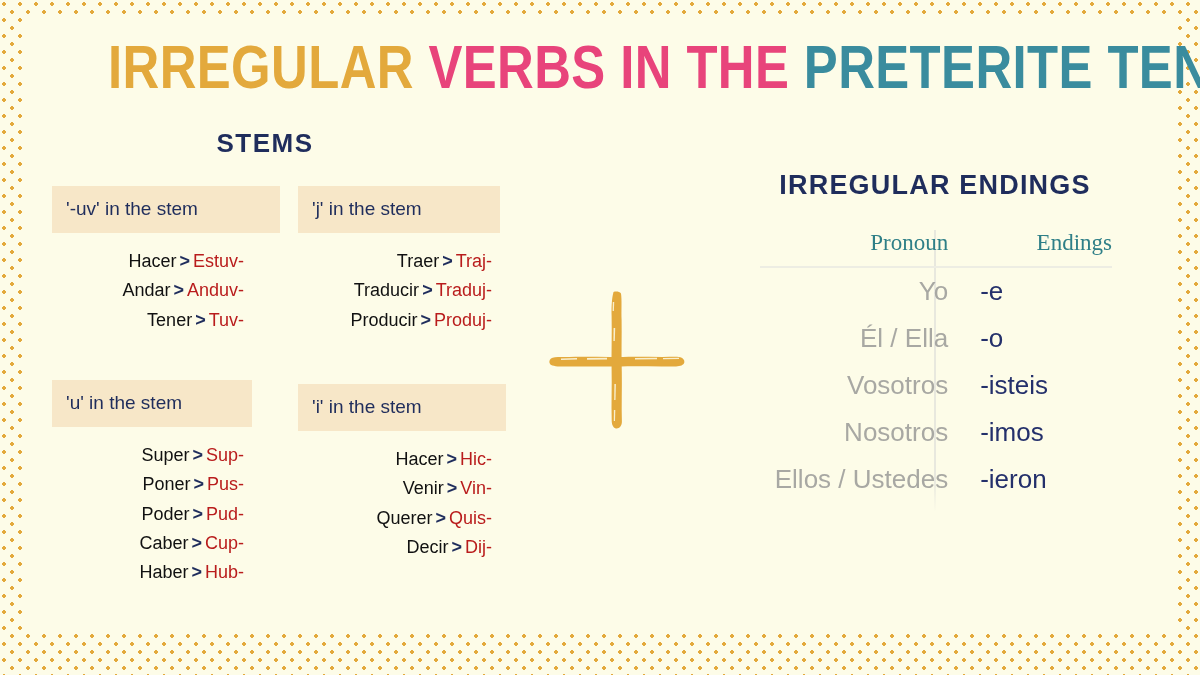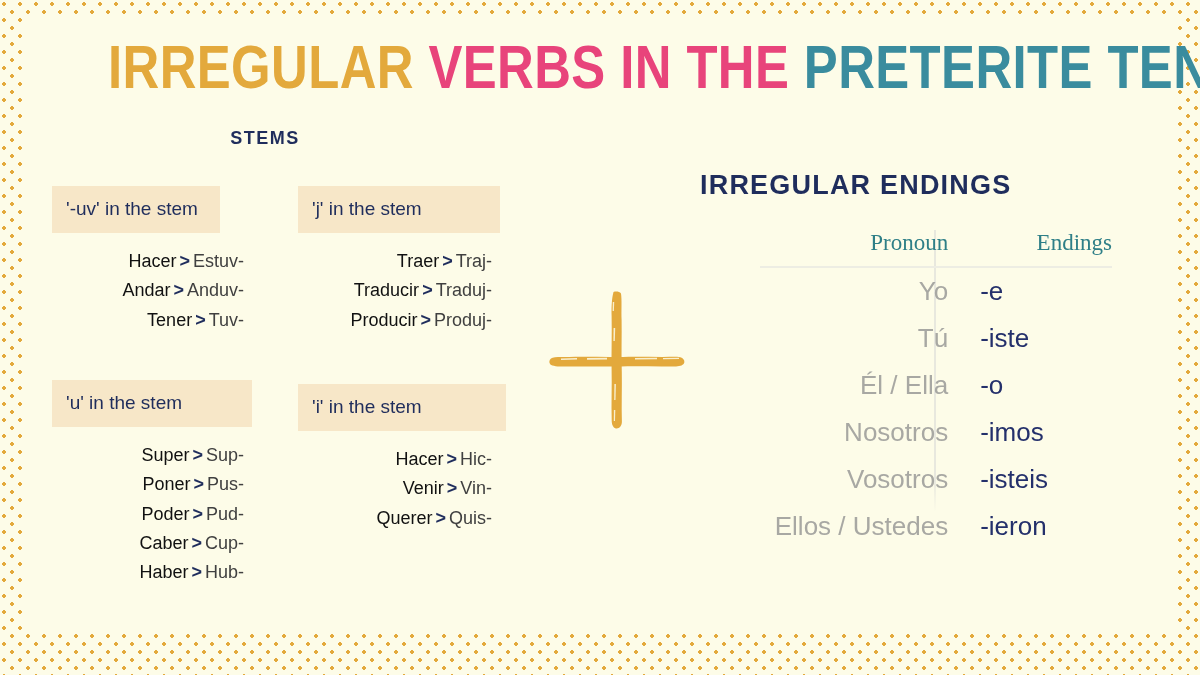--- a/index.html
+++ b/index.html
@@ -66,21 +66,21 @@
   .t-teal  { color: #3A8C9E; }
 
   
   #stems-heading {
     position: absolute;
     top: 128px;
     left: 180px;
     width: 170px;
     text-align: center;
     color: #1F2D5C;
-    font-size: 18px;
+    font-size: 26px;
     font-weight: bold;
     letter-spacing: 1.5px;
   }
 
   .stem-card { position: absolute; }
 
   .stem-card-header {
     background: #F7E7C8;
     color: #1F2D5C;
     font-size: 19px;
@@ -95,29 +95,29 @@
   }
 
   .verb-row {
     font-size: 18px;
     line-height: 1.63;
     white-space: nowrap;
     color: #111111;
   }
   .verb-base  { color: #111111; }
   .verb-arrow { color: #1F2D5C; font-weight: bold; padding: 0 3px; }
-  .verb-stem  { color: #404040; }
+  .verb-stem  { color: #b91c1c; }
 
   
   #card-uv { left: 52px;  top: 186px; }
   #card-j  { left: 298px; top: 186px; }
   #card-u  { left: 52px;  top: 380px; }
   #card-i  { left: 298px; top: 384px; }
 
-  #card-uv .stem-card-header { width: 168px; }
+  #card-uv .stem-card-header { width: 228px; }
   #card-j  .stem-card-header { width: 202px; }
   #card-u  .stem-card-header { width: 200px; }
   #card-i  .stem-card-header { width: 208px; }
 
   #card-uv .verb-list, #card-u .verb-list { width: 200px; }
   #card-j  .verb-list, #card-i .verb-list { width: 202px; }
 
   
   #plus-mark {
     position: absolute;
@@ -126,21 +126,21 @@
     width: 148px;
     height: 148px;
   }
 
   
   #endings-heading {
     position: absolute;
     top: 170px;
     left: 700px;
     width: 470px;
-    text-align: left;
+    text-align: center;
     color: #1F2D5C;
     font-size: 27px;
     font-weight: bold;
     letter-spacing: 1.2px;
   }
 
   #endings-table {
     position: absolute;
     top: 228px;
     left: 760px;
@@ -261,20 +261,23 @@
     <div class="stem-card-header">'i' in the stem</div>
     <div class="verb-list">
       <div class="verb-row">
         <span class="verb-base">Hacer</span><span class="verb-arrow">&gt;</span><span class="verb-stem">Hic-</span>
       </div>
       <div class="verb-row">
         <span class="verb-base">Venir</span><span class="verb-arrow">&gt;</span><span class="verb-stem">Vin-</span>
       </div>
       <div class="verb-row">
         <span class="verb-base">Querer</span><span class="verb-arrow">&gt;</span><span class="verb-stem">Quis-</span>
+      </div>
+      <div class="verb-row">
+        <span class="verb-base">Decir</span><span class="verb-arrow">&gt;</span><span class="verb-stem">Dij-</span>
       </div>
     </div>
   </div>
 
   <div id="plus-mark">
     <svg width="148" height="148" viewBox="0 0 148 148" aria-hidden="true">
       <g fill="#E3A93C">
         <path d="M70.5 4 C73 3, 76.5 3.5, 78 5.5 C79 12, 78.2 22, 78.6 32
                  C78.9 48, 78.2 66, 78.8 84 C79.1 100, 78.4 118, 78.9 134
                  C78.6 138.5, 76 141, 72.8 140.4 C70 139.6, 68.6 136.5, 68.7 132
@@ -310,36 +313,32 @@
           <th class="col-pronoun">Pronoun</th>
           <th class="col-endings">Endings</th>
         </tr>
       </thead>
       <tbody>
         <tr>
           <td class="cell-pronoun">Yo</td>
           <td class="cell-ending">-e</td>
         </tr>
         <tr>
-          <td class="cell-pronoun">Tú</td>
-          <td class="cell-ending">-iste</td>
-        </tr>
-        <tr>
           <td class="cell-pronoun">Él / Ella</td>
           <td class="cell-ending">-o</td>
         </tr>
         <tr>
+          <td class="cell-pronoun">Vosotros</td>
+          <td class="cell-ending">-isteis</td>
+        </tr>
+        <tr>
           <td class="cell-pronoun">Nosotros</td>
           <td class="cell-ending">-imos</td>
         </tr>
         <tr>
-          <td class="cell-pronoun">Vosotros</td>
-          <td class="cell-ending">-isteis</td>
-        </tr>
-        <tr>
           <td class="cell-pronoun">Ellos / Ustedes</td>
           <td class="cell-ending">-ieron</td>
         </tr>
       </tbody>
     </table>
   </div>
 
 </div>
 
 </body></html>

